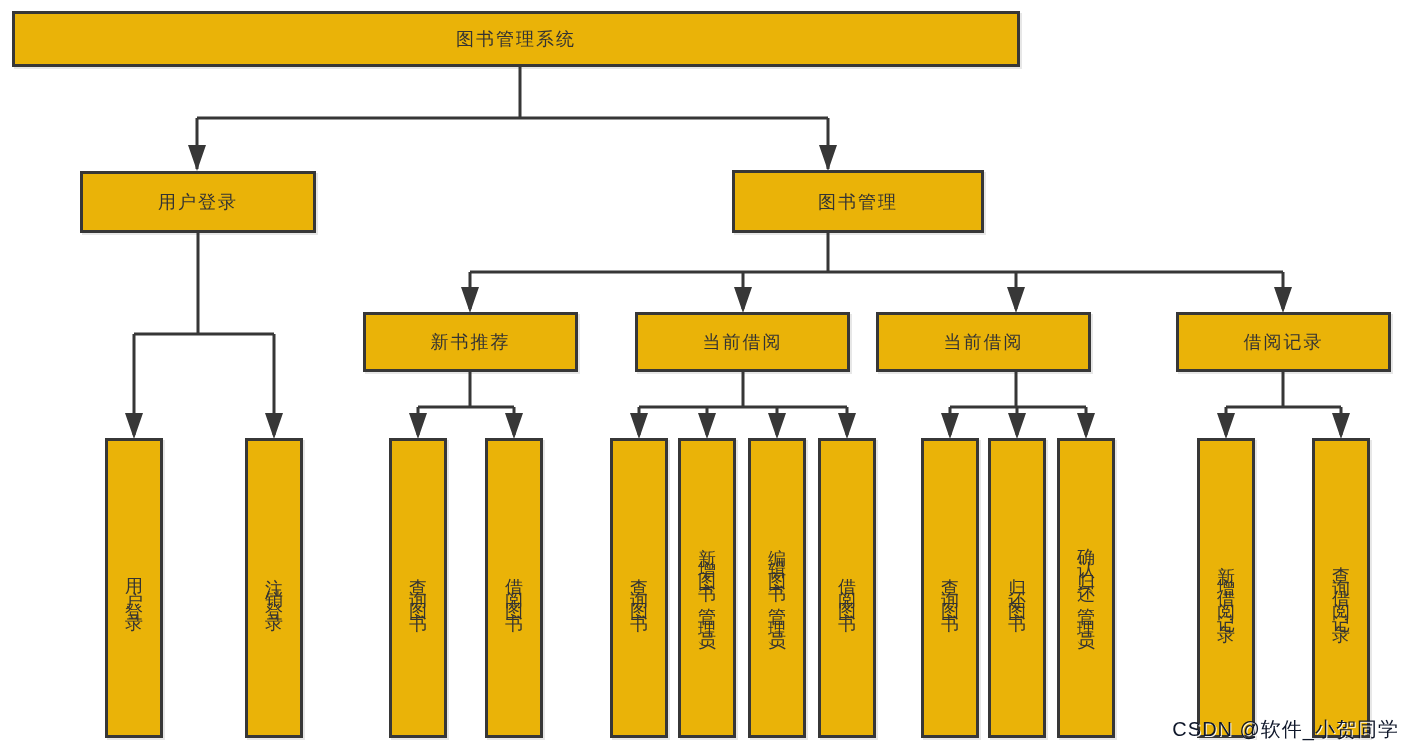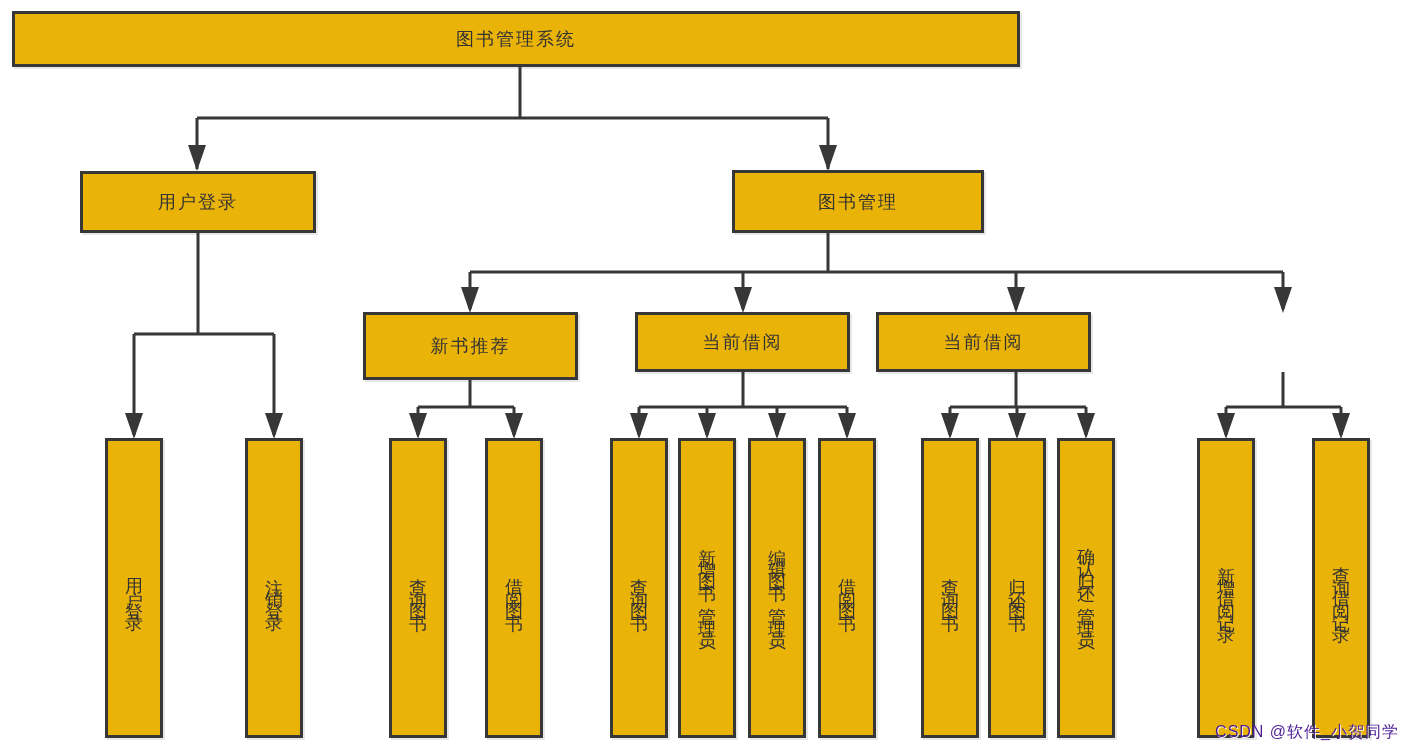--- a/index.html
+++ b/index.html
@@ -33,22 +33,22 @@
     text-orientation:mixed;
     font-size:18px;
     line-height:1;
     letter-spacing:12px;
     color:#333333;
   }
   #watermark{
     position:absolute;
     right:6px;
     bottom:4px;
-    font-size:16px;
-    color:#4c1d95;
+    font-size:20px;
+    color:#0f172a;
     letter-spacing:1px;
     text-shadow:1px 1px 0 rgba(255,255,255,.9);
     white-space:nowrap;
     z-index:5;
   }
 </style>
 </head>
 <body>
 
 <div id="stage">
@@ -80,28 +80,31 @@
     <span class="hlabel">图书管理系统</span>
   </div>
 
   <div class="box" style="left:80px;top:171px;width:236px;height:62px">
     <span class="hlabel">用户登录</span>
   </div>
   <div class="box" style="left:732px;top:170px;width:252px;height:63px">
     <span class="hlabel">图书管理</span>
   </div>
 
-  <div class="box" style="left:363px;top:312px;width:215px;height:68px">
+  <div class="box" style="left:363px;top:312px;width:215px;height:60px">
     <span class="hlabel">新书推荐</span>
   </div>
   <div class="box" style="left:635px;top:312px;width:215px;height:60px">
     <span class="hlabel">当前借阅</span>
   </div>
   <div class="box" style="left:876px;top:312px;width:215px;height:60px">
     <span class="hlabel">当前借阅</span>
+  </div>
+  <div class="box" style="left:1176px;top:312px;width:215px;height:60px">
+    <span class="hlabel">借阅记录</span>
   </div>
 
   <div class="box leaf" style="left:105px;top:438px;width:58px;height:300px">
     <span>用户登录</span>
   </div>
   <div class="box leaf" style="left:245px;top:438px;width:58px;height:300px">
     <span>注销登录</span>
   </div>
 
   <div class="box leaf" style="left:389px;top:438px;width:58px;height:300px">

